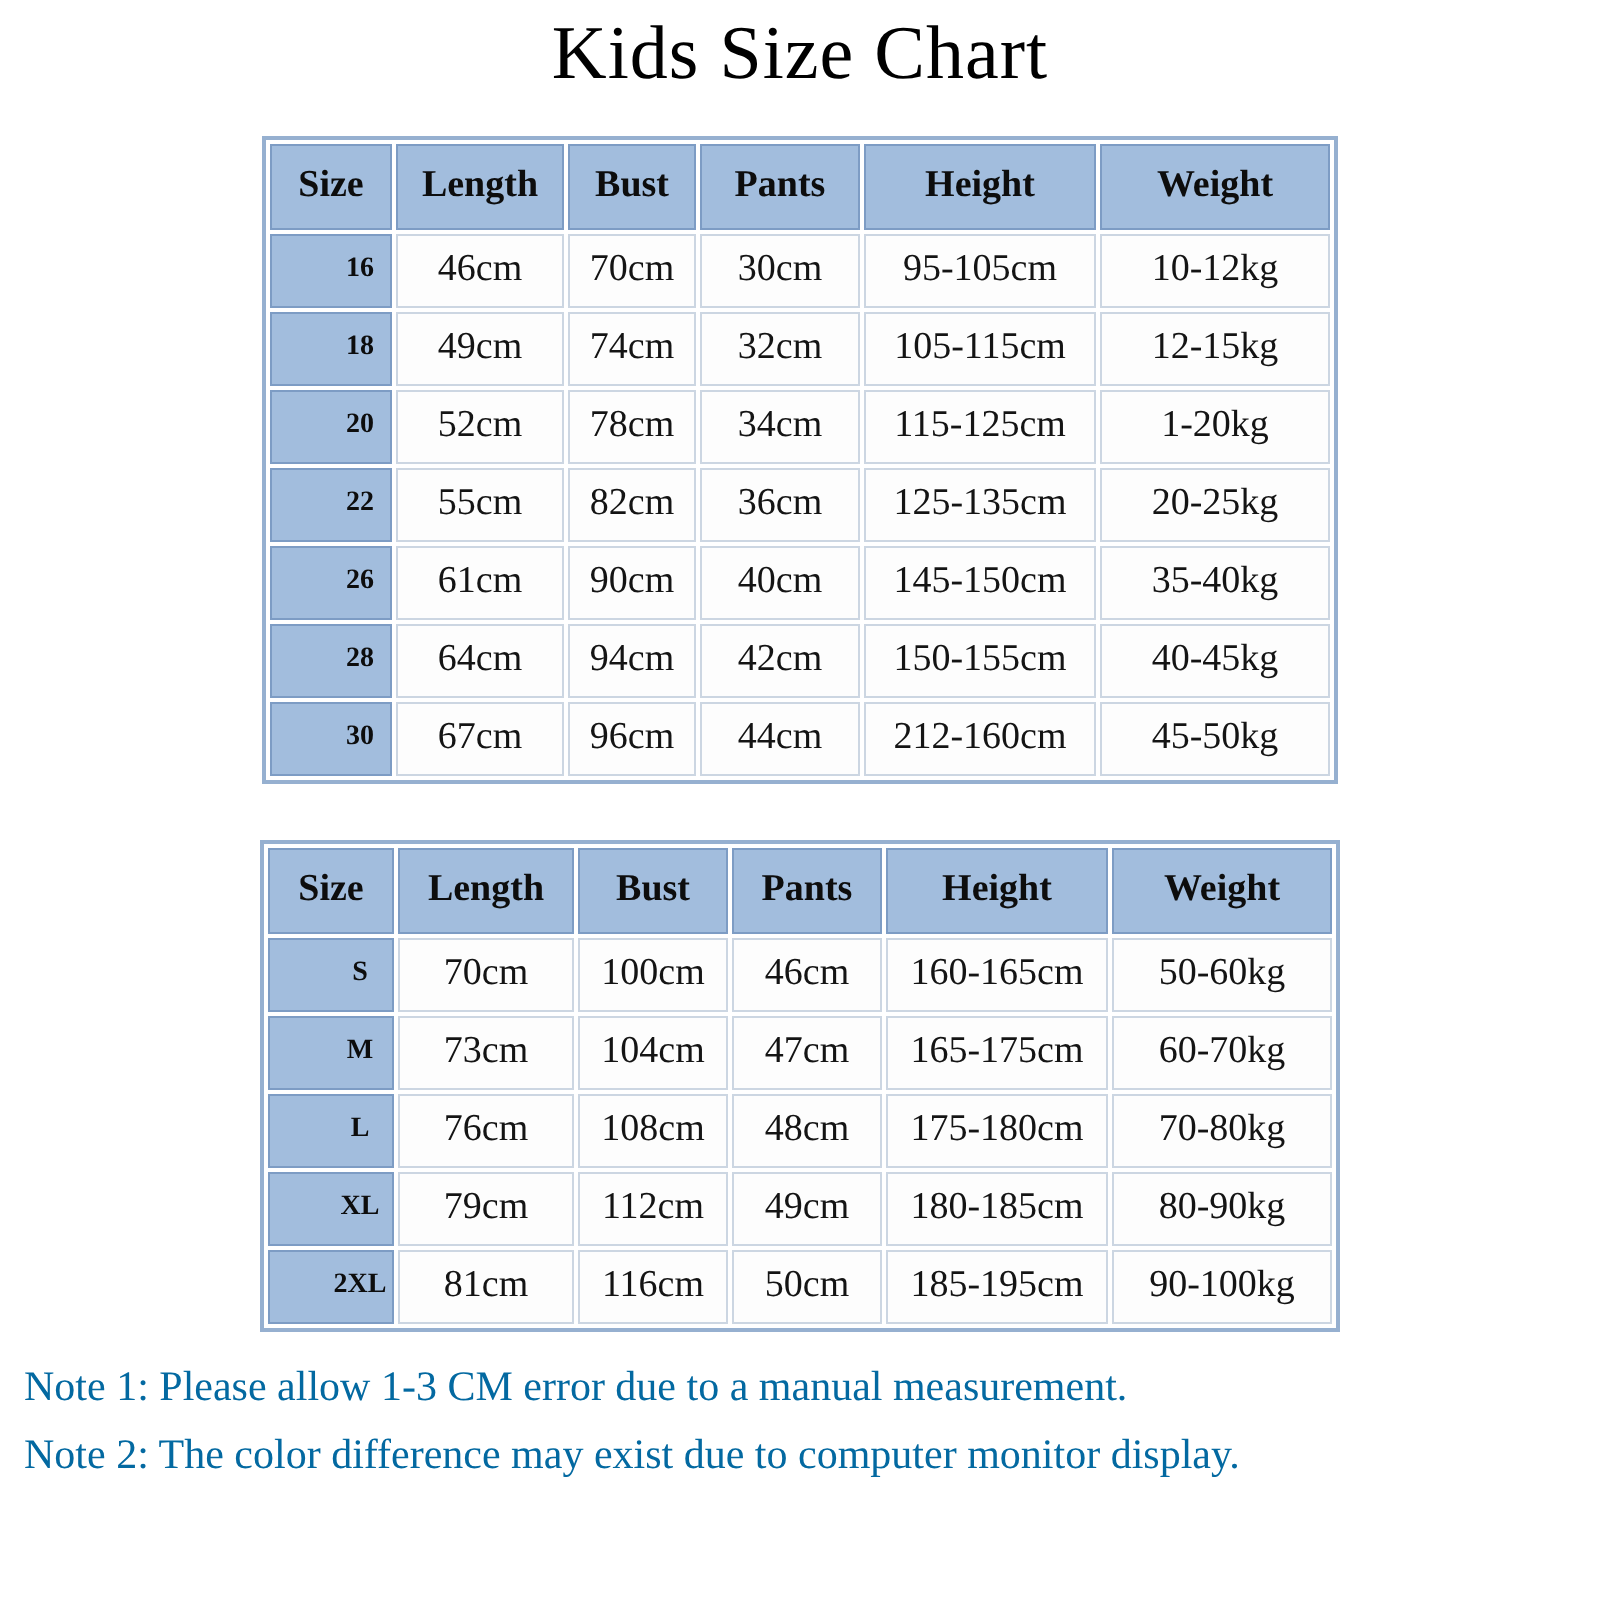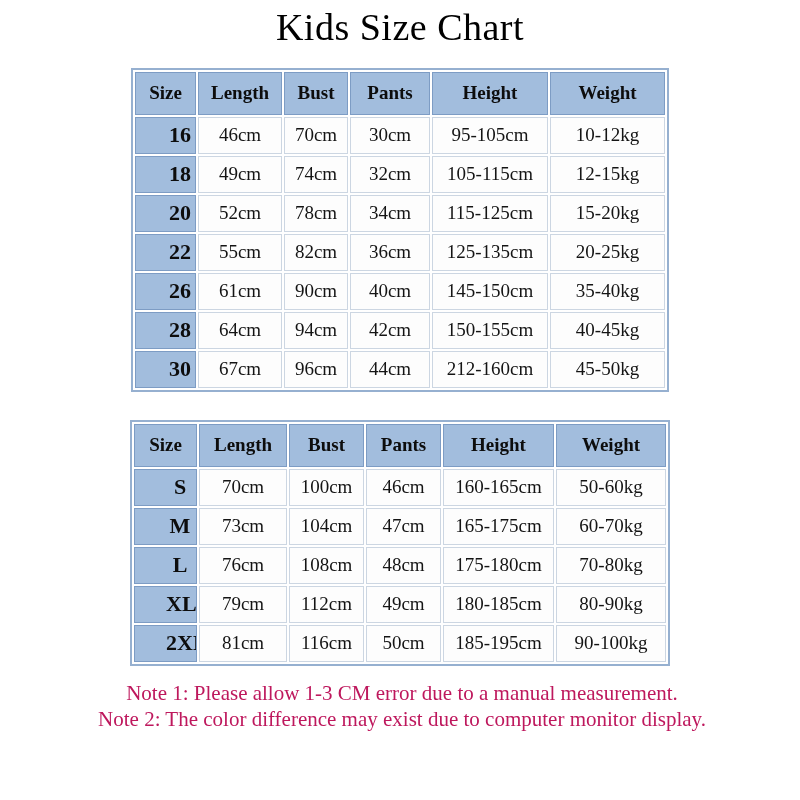--- a/index.html
+++ b/index.html
@@ -50,40 +50,39 @@
     border: 1px solid var(--header-border, #7d9cc4);
     font-weight: 700;
     height: 41px;
     color: #0d0d0d;
   }
   table.size-table tbody th.row-header {
     background: var(--header-bg, #a2bddd);
     border: 1px solid var(--header-border, #7d9cc4);
     font-weight: 700;
     height: 35px;
-    font-size: 22px;
+    font-size: 14px;
     color: #0d0d0d;
     padding-left: 31px;
   }
   table.size-table tbody td {
     background: #fdfdfd;
     border: 1px solid var(--cell-border, #ccd6e2);
     height: 35px;
     color: #141414;
   }
   .notes {
     margin-top: 14px;
     padding-left: 4px;
   }
   .notes p {
-    margin: 0;
+    margin: 8px;
     font-size: 21px;
     line-height: 26px;
-    color: #be185d;
-    text-align: center;
+    color: #0369a1;
   }
 </style>
 </head>
 <body>
 
 <div class="page">
 
   <section class="section-kids">
     <h1 class="chart-title">Kids Size Chart</h1>
     <table class="size-table" style="width: 538px;">
@@ -121,21 +120,21 @@
             <td>32cm</td>
             <td>105-115cm</td>
             <td>12-15kg</td>
           </tr>
           <tr>
             <th class="row-header">20</th>
             <td>52cm</td>
             <td>78cm</td>
             <td>34cm</td>
             <td>115-125cm</td>
-            <td>15-20kg</td>
+            <td>1-20kg</td>
           </tr>
           <tr>
             <th class="row-header">22</th>
             <td>55cm</td>
             <td>82cm</td>
             <td>36cm</td>
             <td>125-135cm</td>
             <td>20-25kg</td>
           </tr>
           <tr>

